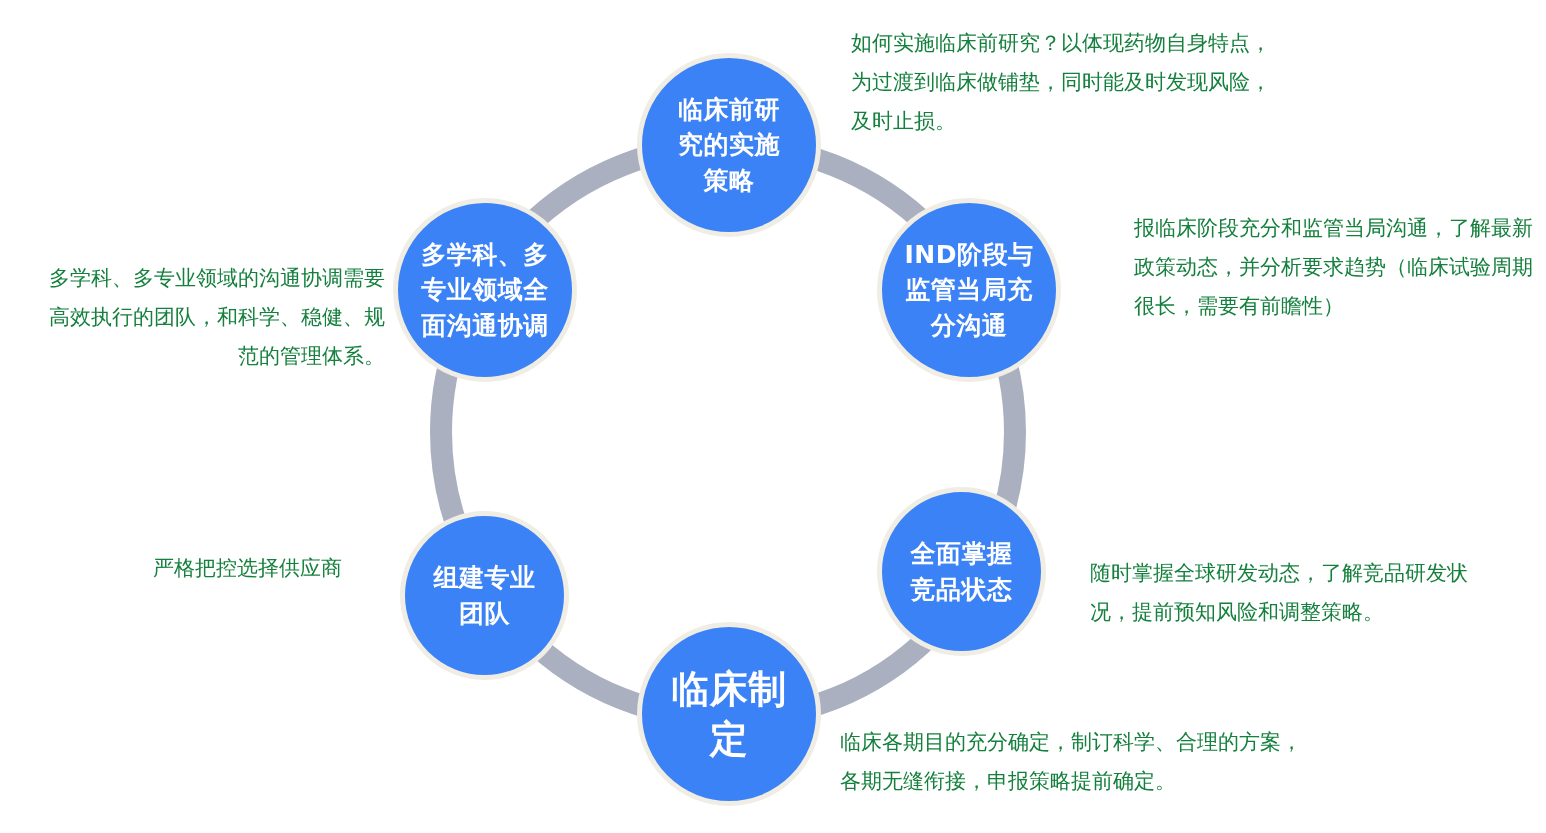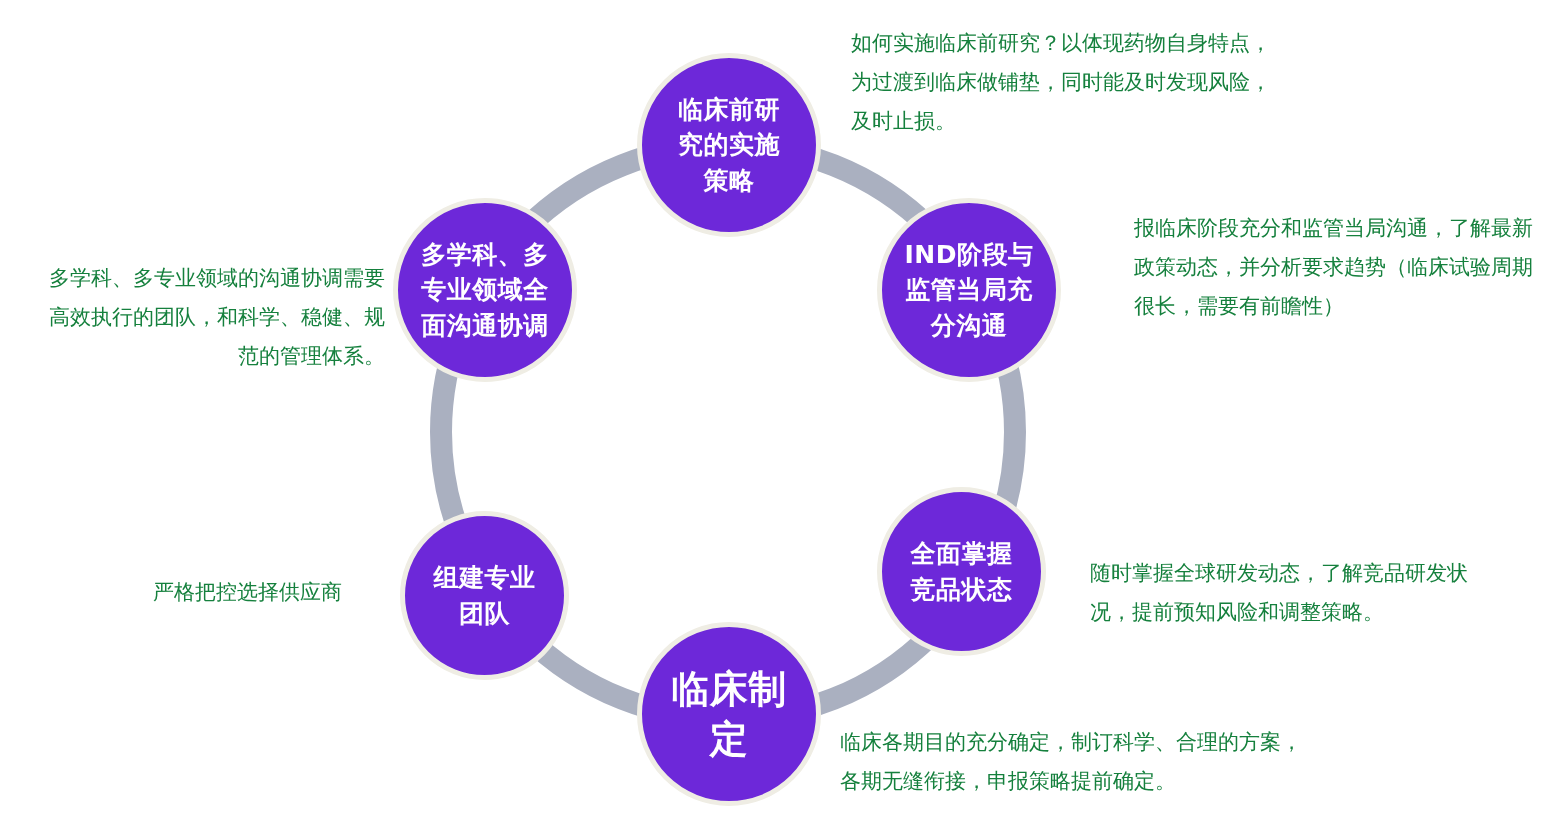--- a/index.html
+++ b/index.html
@@ -20,21 +20,21 @@
   #ring-svg {
     position: absolute;
     left: 0;
     top: 0;
     width: 1546px;
     height: 833px;
   }
   .node {
     position: absolute;
     border-radius: 50%;
-    background: #6d28d9;
+    background: #3b82f6;
     border: 5px solid #EFEDE4;
     box-sizing: border-box;
     display: flex;
     align-items: center;
     justify-content: center;
     text-align: center;
     color: #ffffff;
     font-weight: bold;
     z-index: 3;
   }
@@ -100,21 +100,21 @@
     <span class="node-label">临床制
 定</span>
   </div>
   <div class="caption caption-left" style="left:840px; top:723px; width:520px;">临床各期目的充分确定，制订科学、合理的方案，
 各期无缝衔接，申报策略提前确定。</div>
 
   <div class="node node-sm" style="left:400px; top:511px; width:169px; height:169px;">
     <span class="node-label">组建专业
 团队</span>
   </div>
-  <div class="caption caption-center" style="left:105px; top:573px; width:285px;">严格把控选择供应商</div>
+  <div class="caption caption-center" style="left:105px; top:549px; width:285px;">严格把控选择供应商</div>
 
   <div class="node node-sm" style="left:393px; top:198px; width:184px; height:184px;">
     <span class="node-label">多学科、多
 专业领域全
 面沟通协调</span>
   </div>
   <div class="caption caption-right" style="left:0px; top:222px; width:385px;margin-top:37px;">多学科、多专业领域的沟通协调需要
 高效执行的团队，和科学、稳健、规
 范的管理体系。</div>
 

